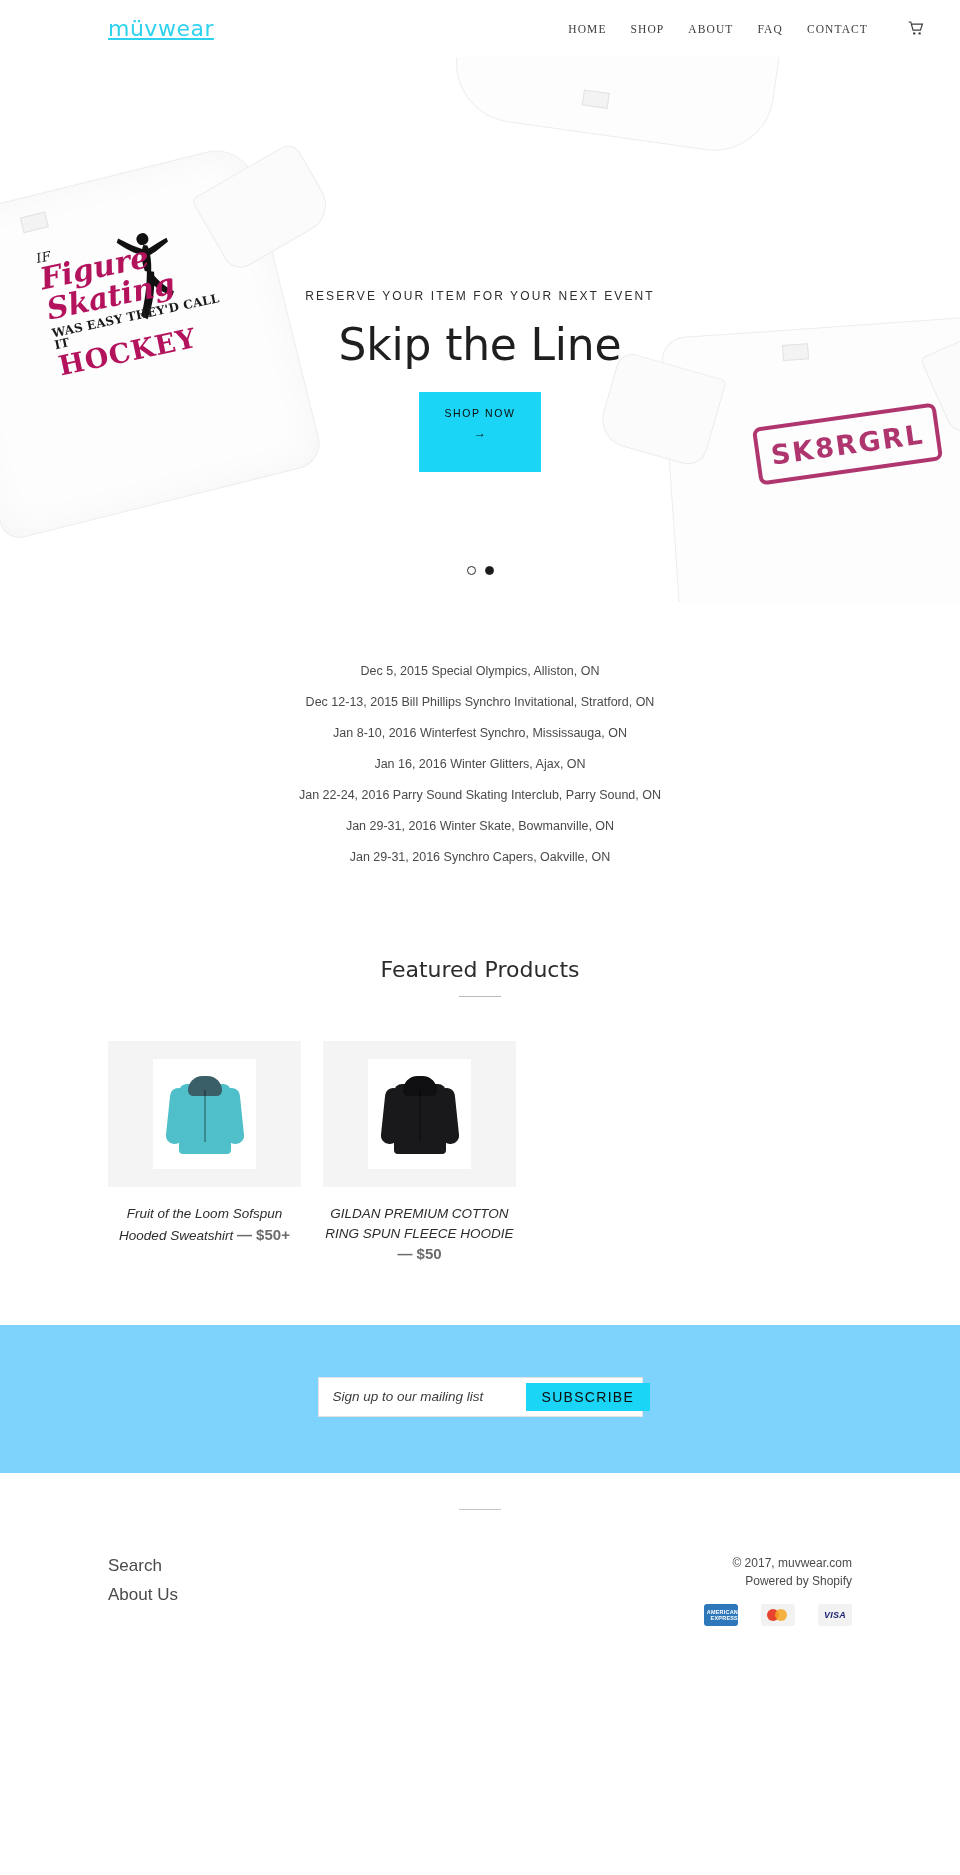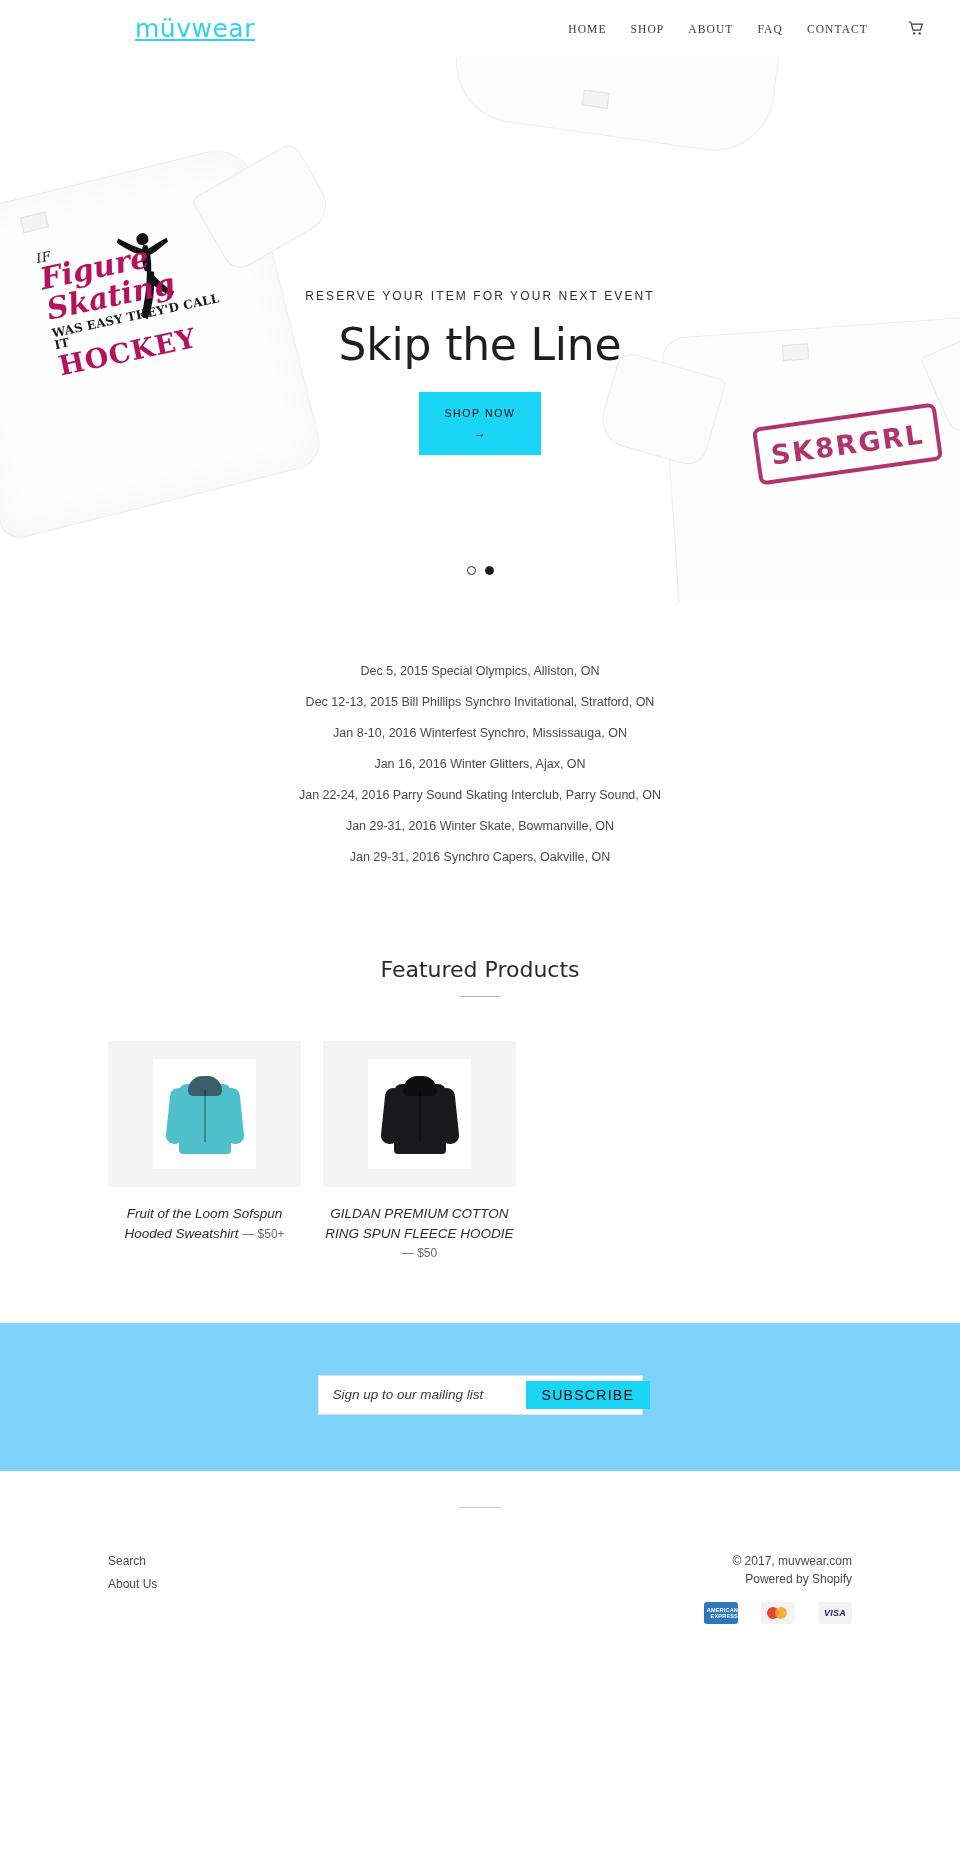--- a/index.html
+++ b/index.html
@@ -17,25 +17,24 @@
     height: 57px;
     display: flex;
     align-items: center;
     padding: 0 28px 0 108px;
     background: #ffffff;
     position: relative;
     z-index: 20;
   }
   .logo {
     font-family: "DejaVu Sans", sans-serif;
-    font-size: 25px;
+    font-size: 22px;
     letter-spacing: 0.5px;
     color: #2fd2ee;
     font-weight: 400;
-    margin-left: 27px;
   }
   .main-nav {
     margin-left: auto;
     display: flex;
     align-items: center;
     gap: 24px;
     padding-right: 8px;
   }
   .main-nav a {
     font-size: 11.5px;
@@ -175,21 +174,21 @@
     margin: 16px 0 0;
     letter-spacing: -0.2px;
     font-family: "DejaVu Sans", sans-serif;
   }
   .hero-btn {
     display: inline-block;
     margin-top: 22px;
     background: #1ad5f5;
     color: #0a0a0a;
     border: none;
-    padding: 13px 26px 12px;
+    padding: 13px 26px 29px;
     font-size: 10.5px;
     letter-spacing: 1.6px;
     text-transform: uppercase;
     cursor: pointer;
     line-height: 1.7;
     min-width: 86px;
   }
   .hero-btn .arrow { display: block; font-size: 12px; letter-spacing: 0; }
 
   .hero-dots {
@@ -304,24 +303,25 @@
   .hoodie.black .hood { background: #0f0f11; }
 
   .product-title {
     margin: 17px 0 0;
     font-size: 13.5px;
     font-style: italic;
     color: #2c2c2c;
     line-height: 1.45;
   }
   .product-price {
-    font-size: 12px;
+    font-size: 15px;
     font-style: normal;
     color: #6b6b6b;
     white-space: nowrap;
+    font-weight: bold;
   }
 
   
   .newsletter {
     background: #7dd3fc;
     padding: 52px 0 56px;
     display: flex;
     justify-content: center;
   }
   .news-form {
@@ -366,21 +366,21 @@
     background: #c8c8c8;
     margin: 0 auto 46px;
   }
   .footer-cols {
     display: flex;
     justify-content: space-between;
     align-items: flex-start;
   }
   .footer-links a {
     display: block;
-    font-size: 12px;
+    font-size: 17px;
     color: #4a4a4a;
     text-decoration: none;
     margin-bottom: 9px;
   }
   .footer-right { text-align: right; }
   .footer-right p {
     margin: 0 0 4px;
     font-size: 12px;
     color: #4a4a4a;
   }

